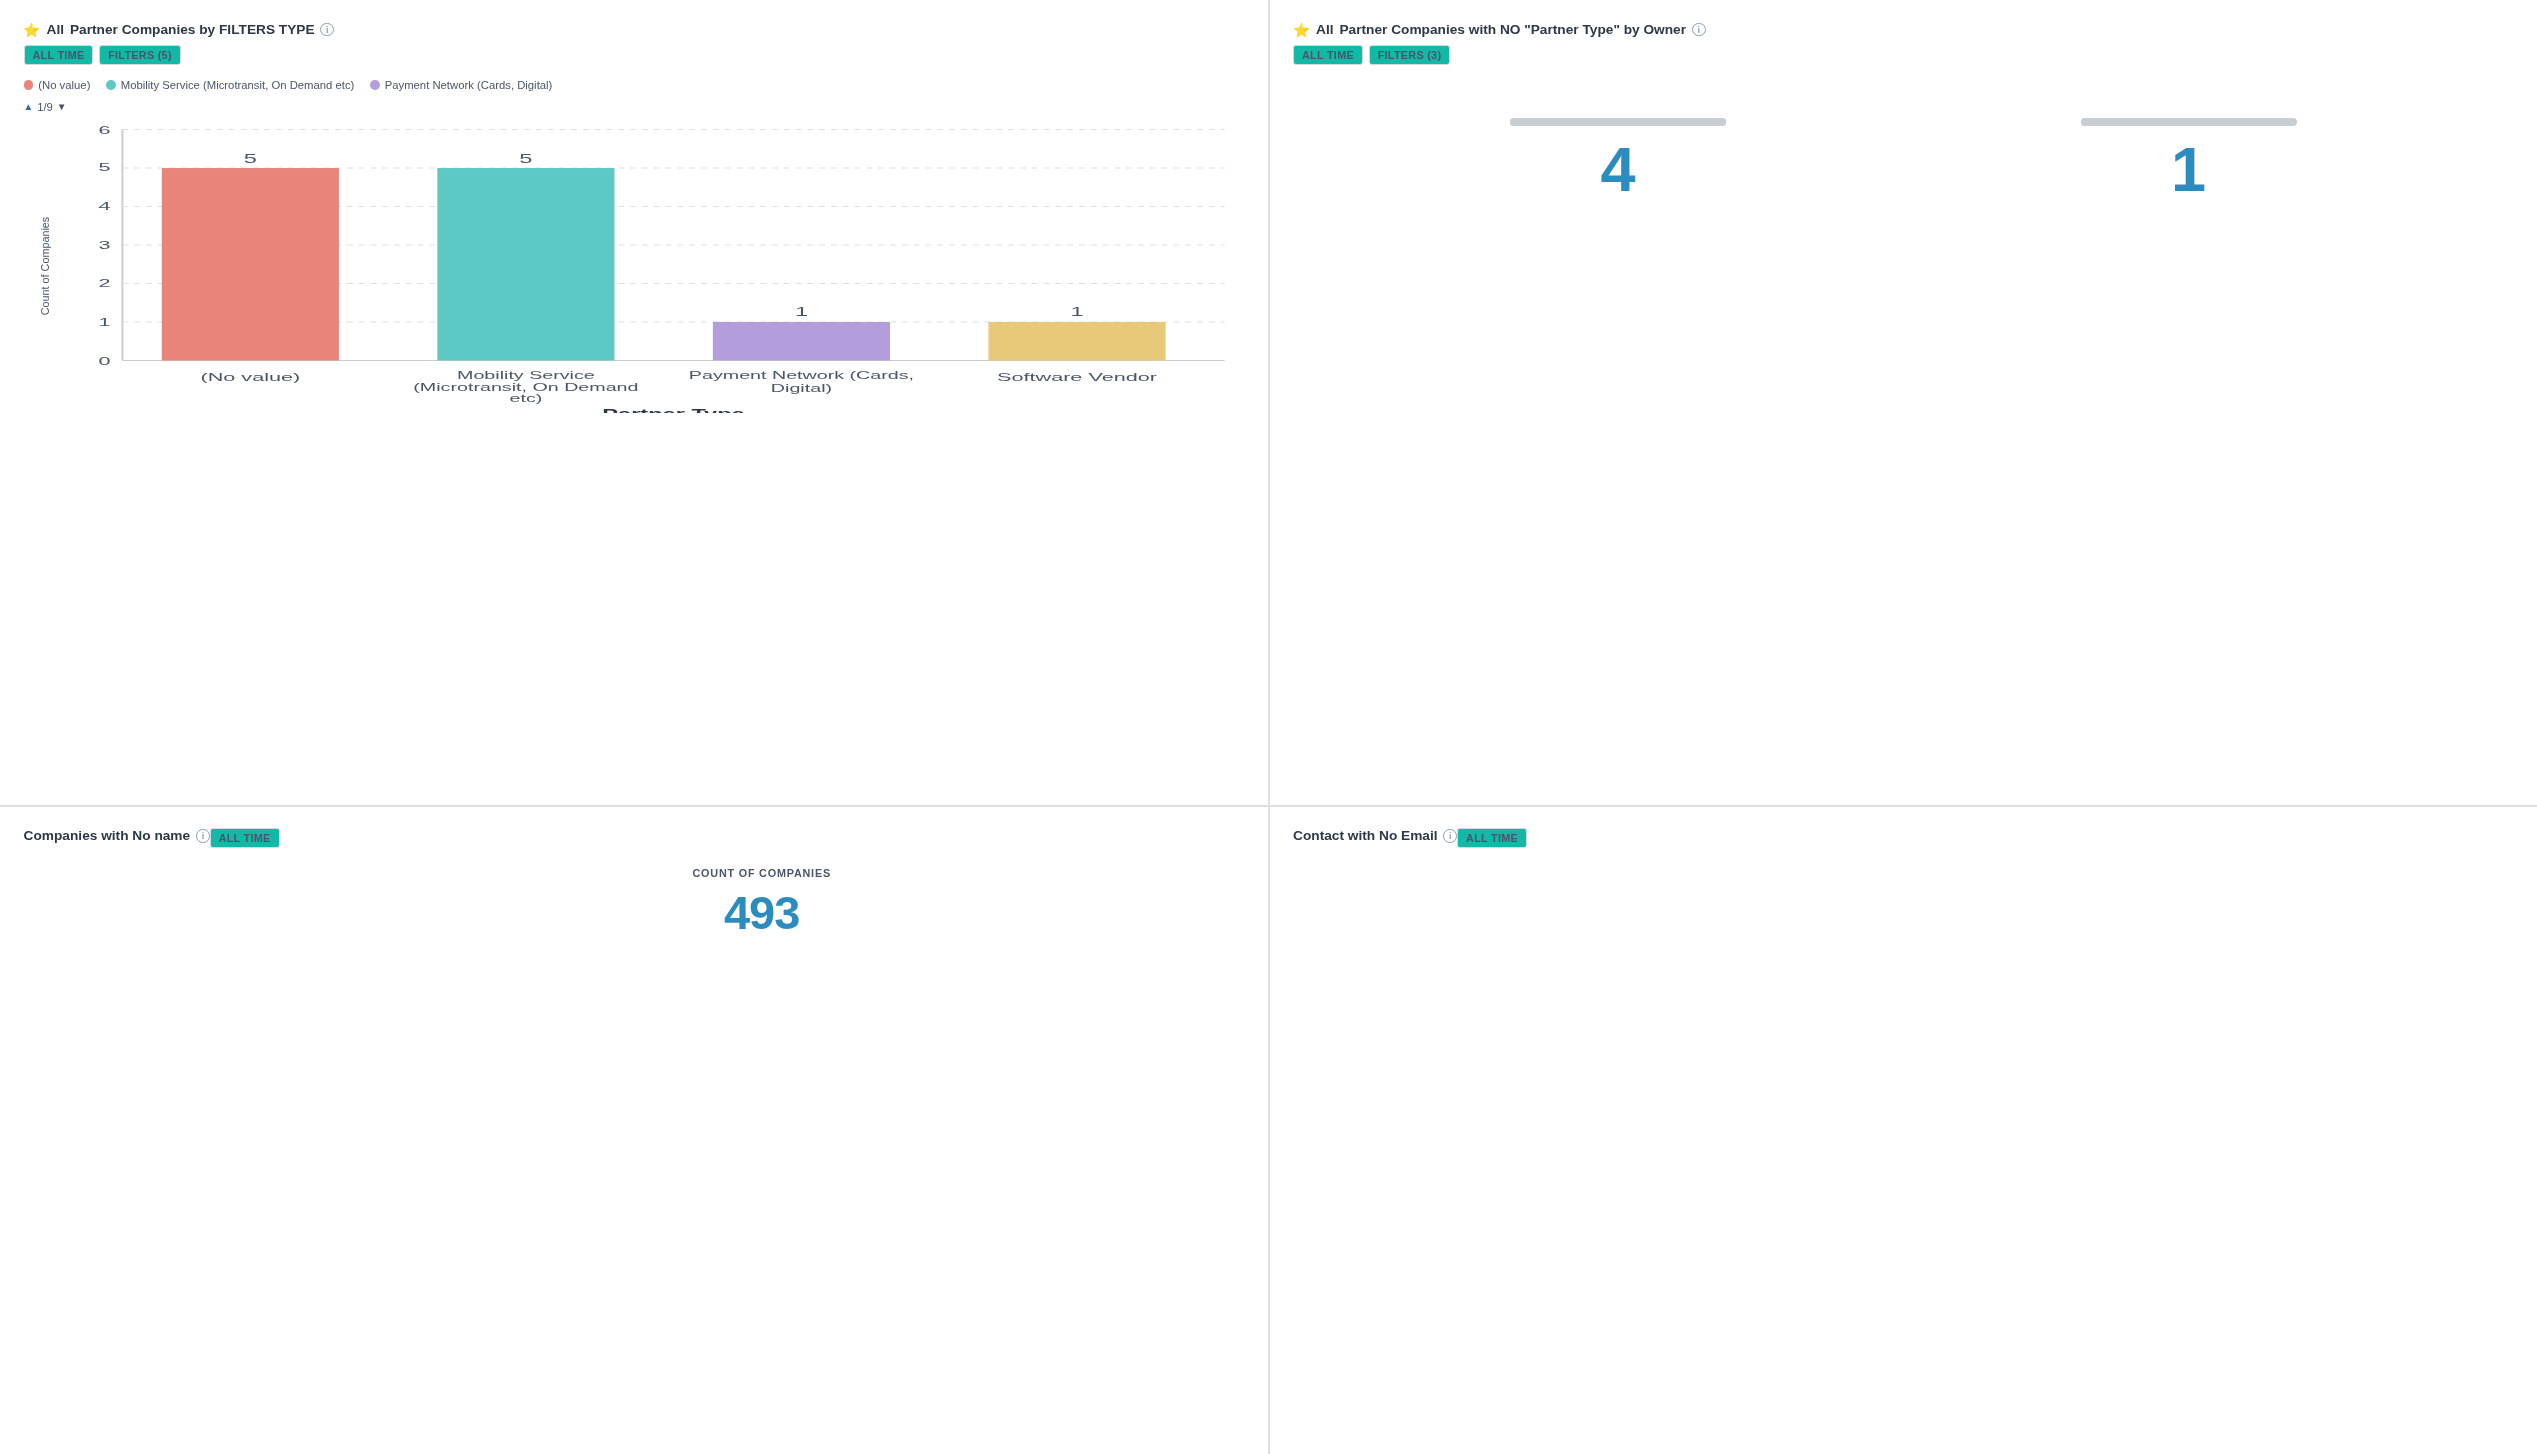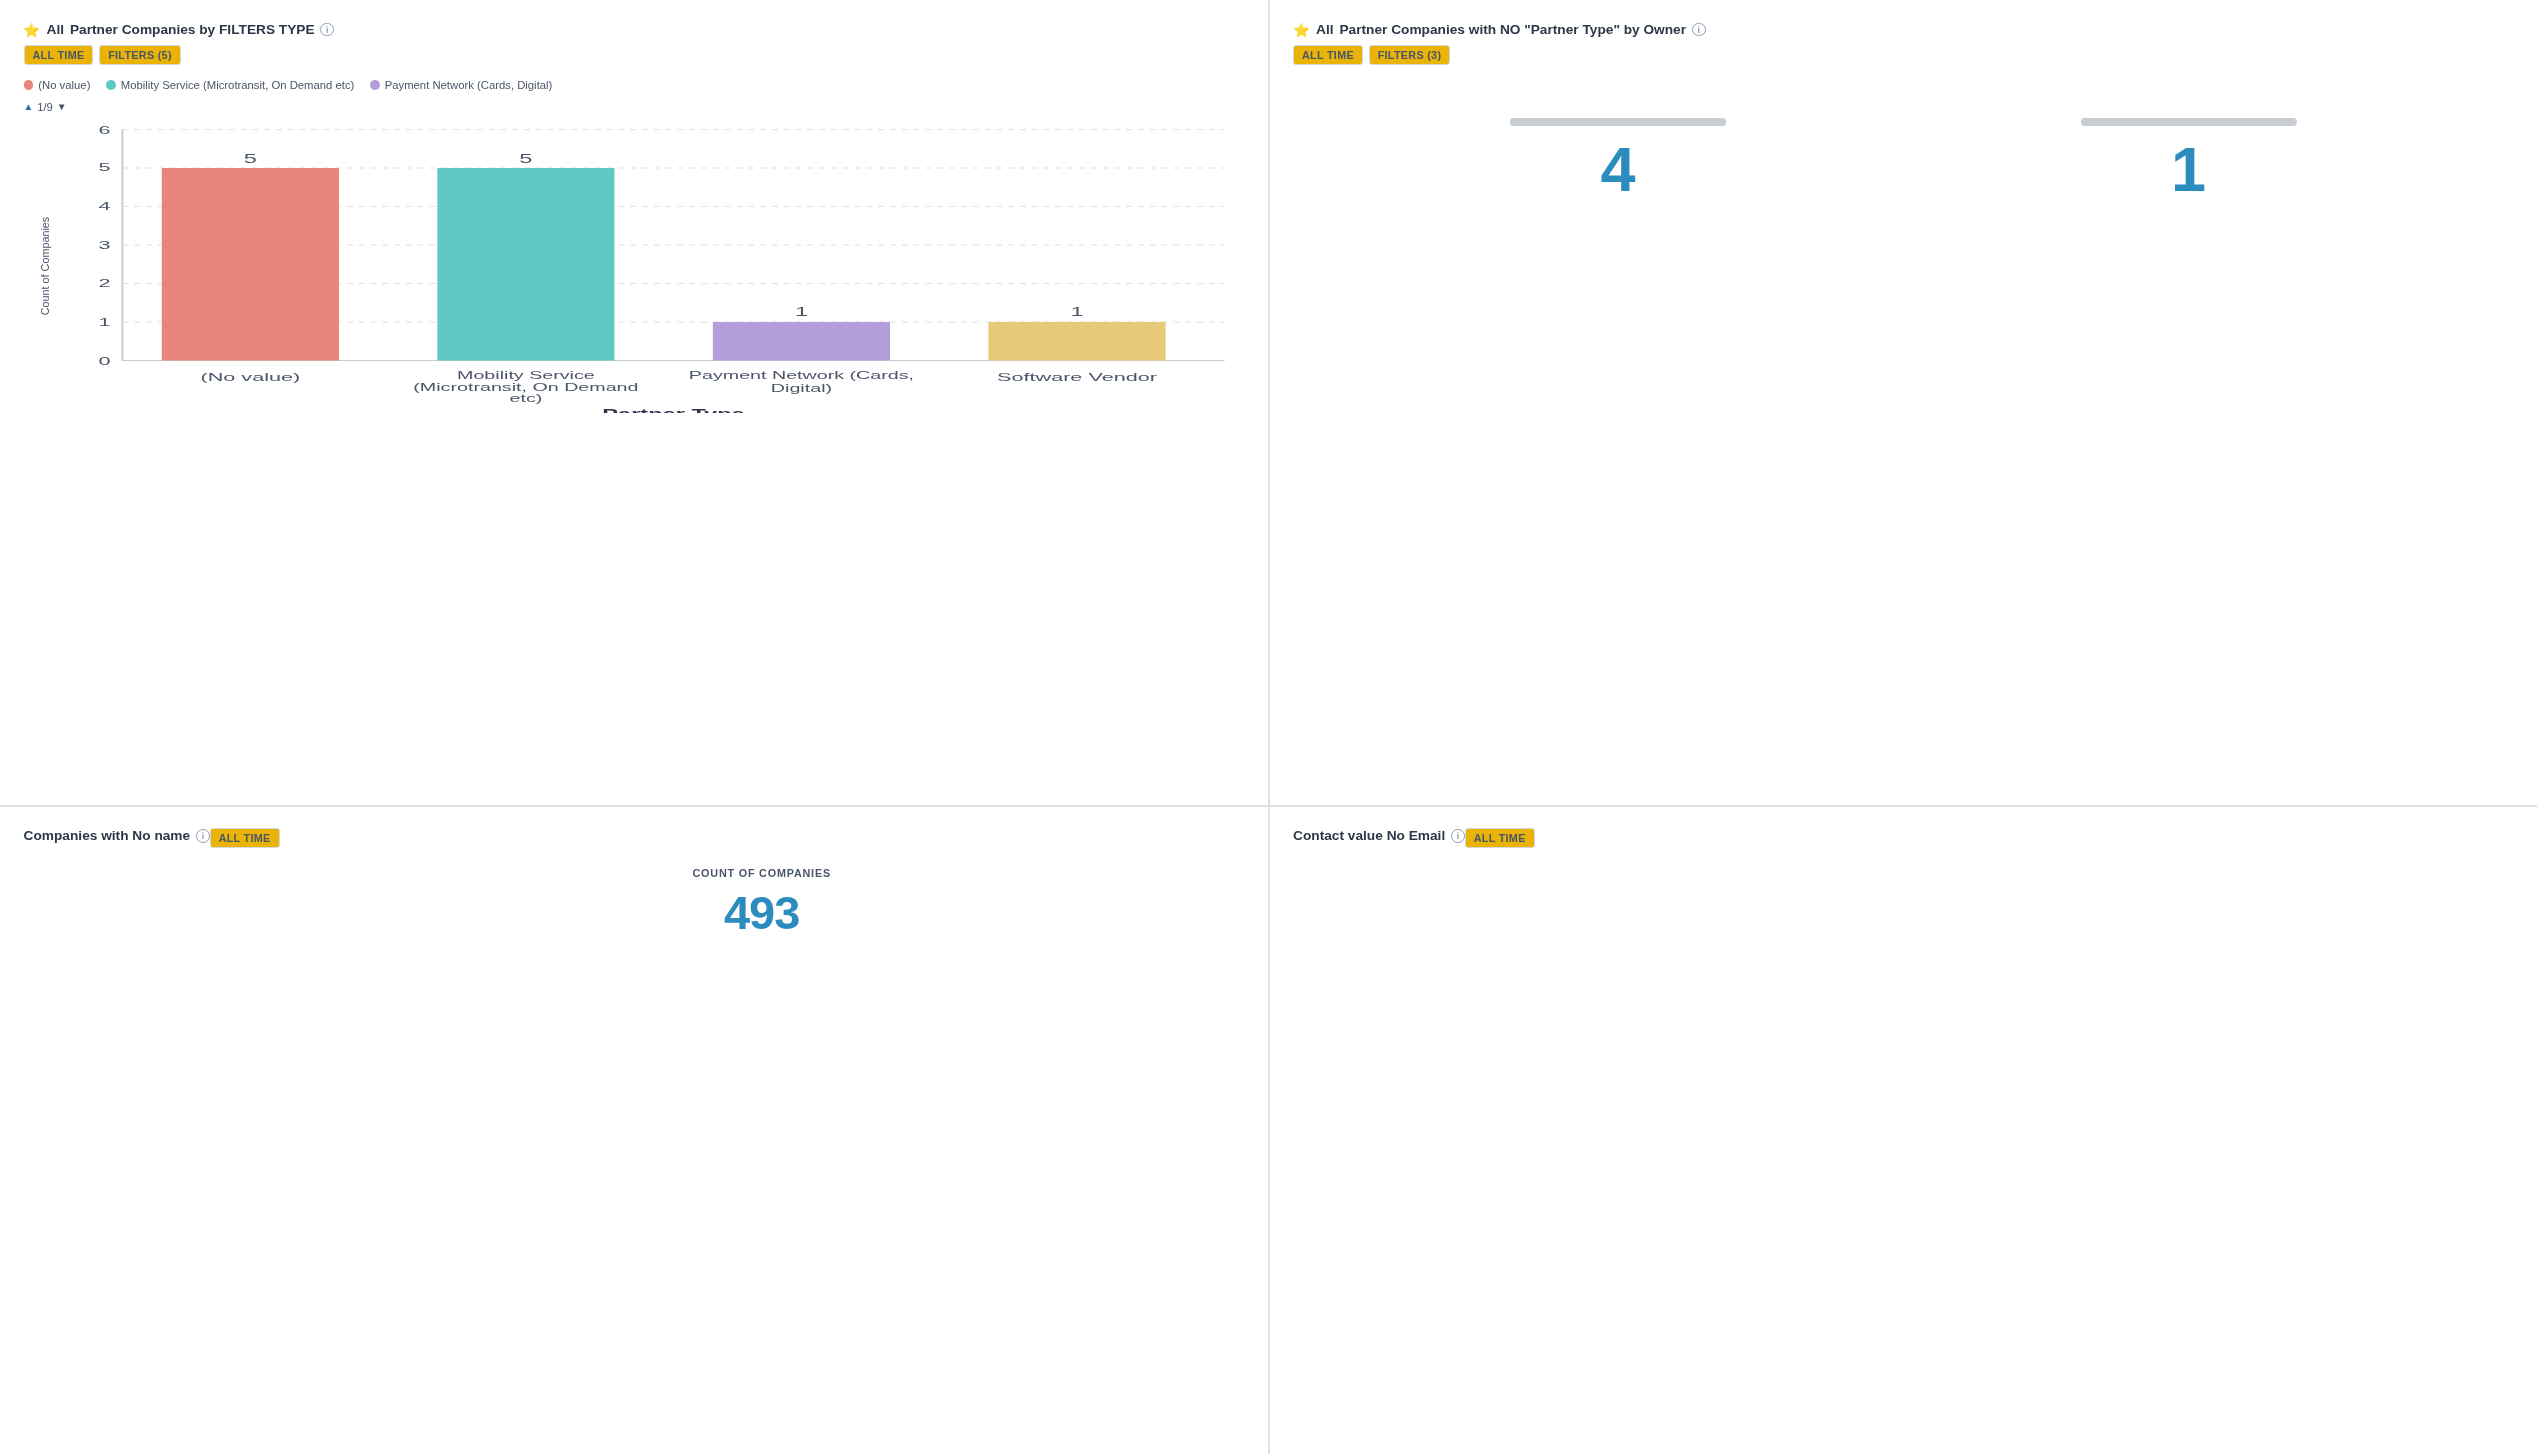--- a/index.html
+++ b/index.html
@@ -46,21 +46,21 @@
       cursor: pointer;
       flex-shrink: 0;
     }
     .badge-row {
       display: flex;
       gap: 5.9px;
       margin-bottom: 13.7px;
       flex-wrap: wrap;
     }
     .badge {
-      background: #eab308;
+      background: #14b8a6;
       border: 1px solid #d4d9e0;
       border-radius: 2.9px;
       padding: 2.9px 7.9px;
       font-size: 10.8px;
       font-weight: 600;
       color: #4a5568;
       letter-spacing: 0.3px;
       cursor: pointer;
     }
 
@@ -277,21 +277,21 @@
       <span class="badge">ALL TIME</span>
     </div>
     <div class="metric-center">
       <div class="metric-label">COUNT OF COMPANIES</div>
       <div class="metric-value">493</div>
     </div>
   </div>
 
   <div class="card metric-card">
     <div class="card-title">
-      <span>Contact value No Email</span>
+      <span>Contact with No Email</span>
       <span class="info-icon">i</span>
     </div>
     <div class="badge-row">
       <span class="badge">ALL TIME</span>
     </div>
   </div>
 
 </div>
 
 

